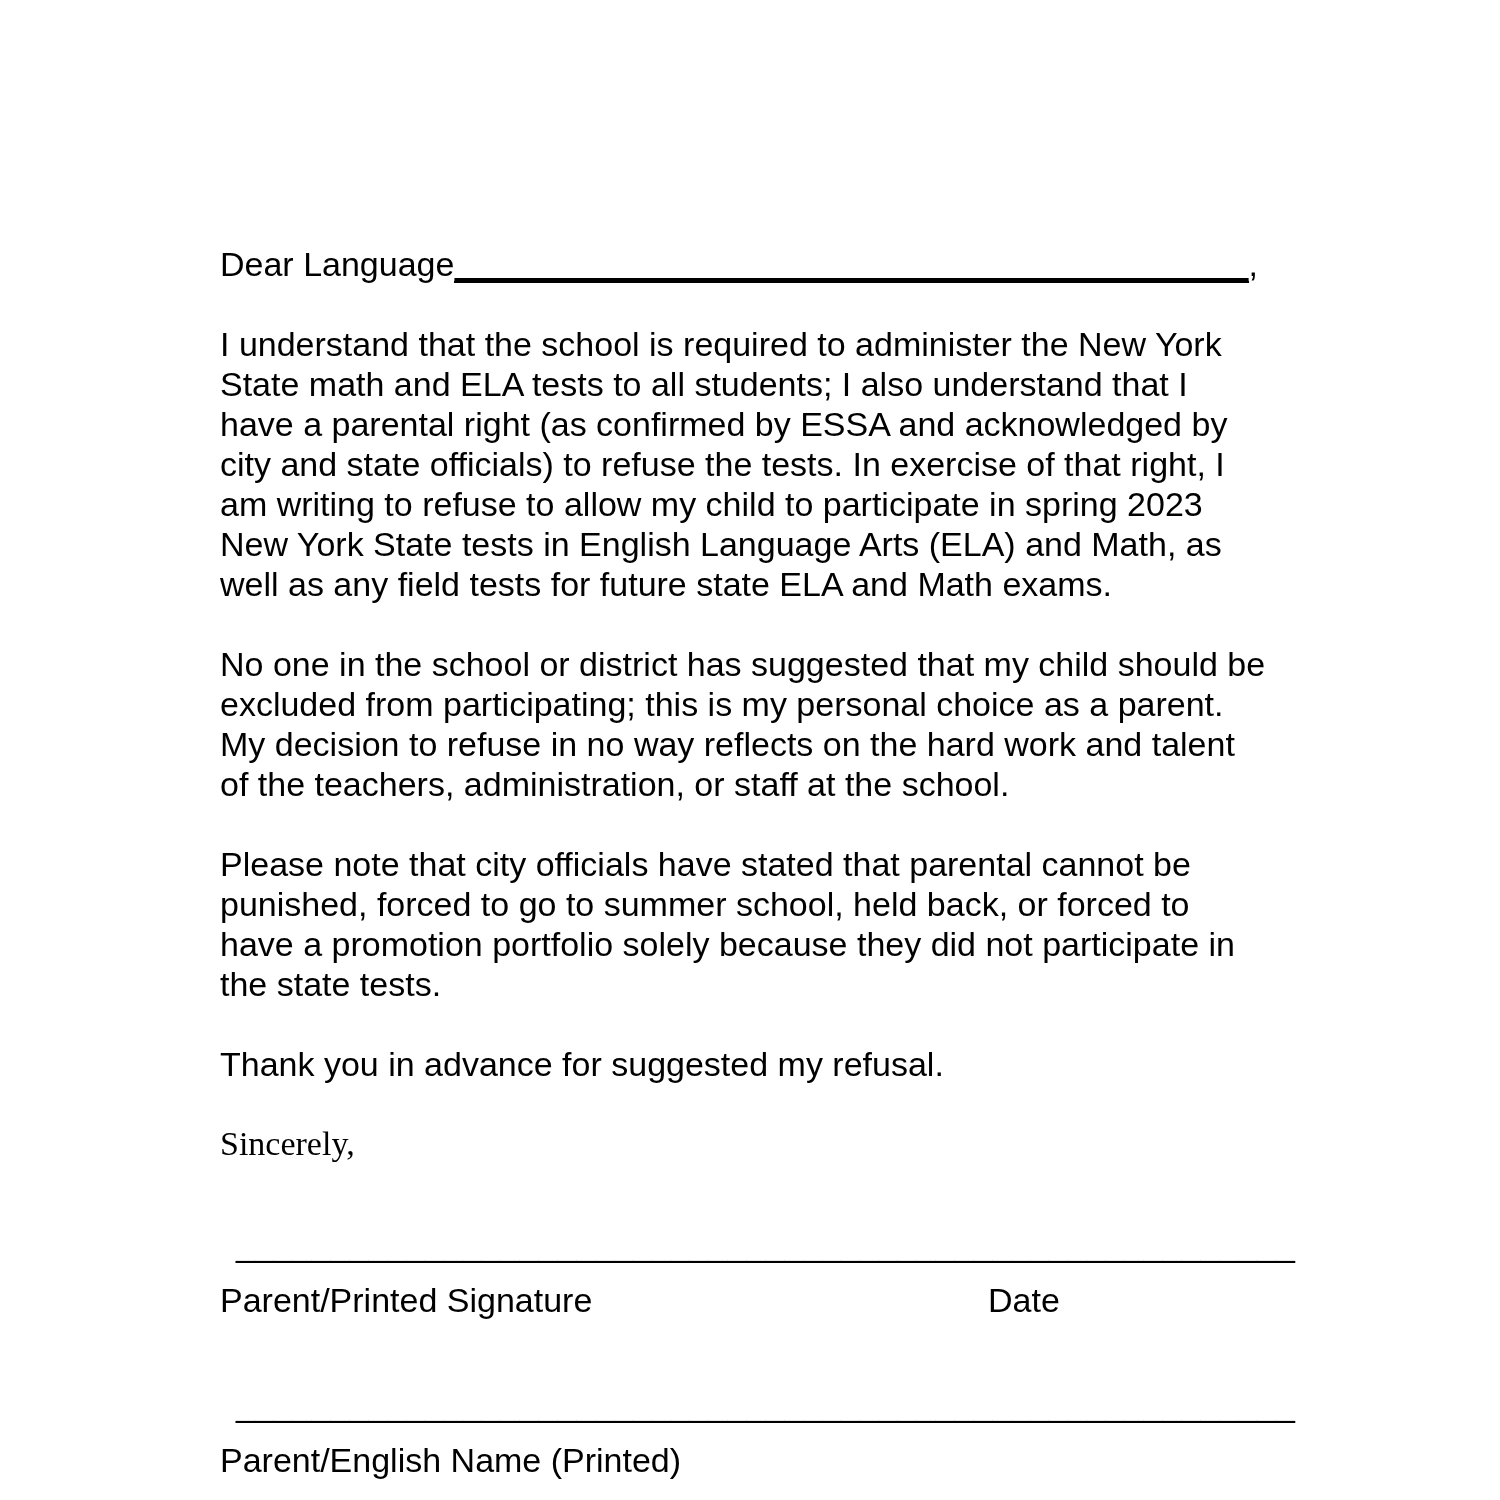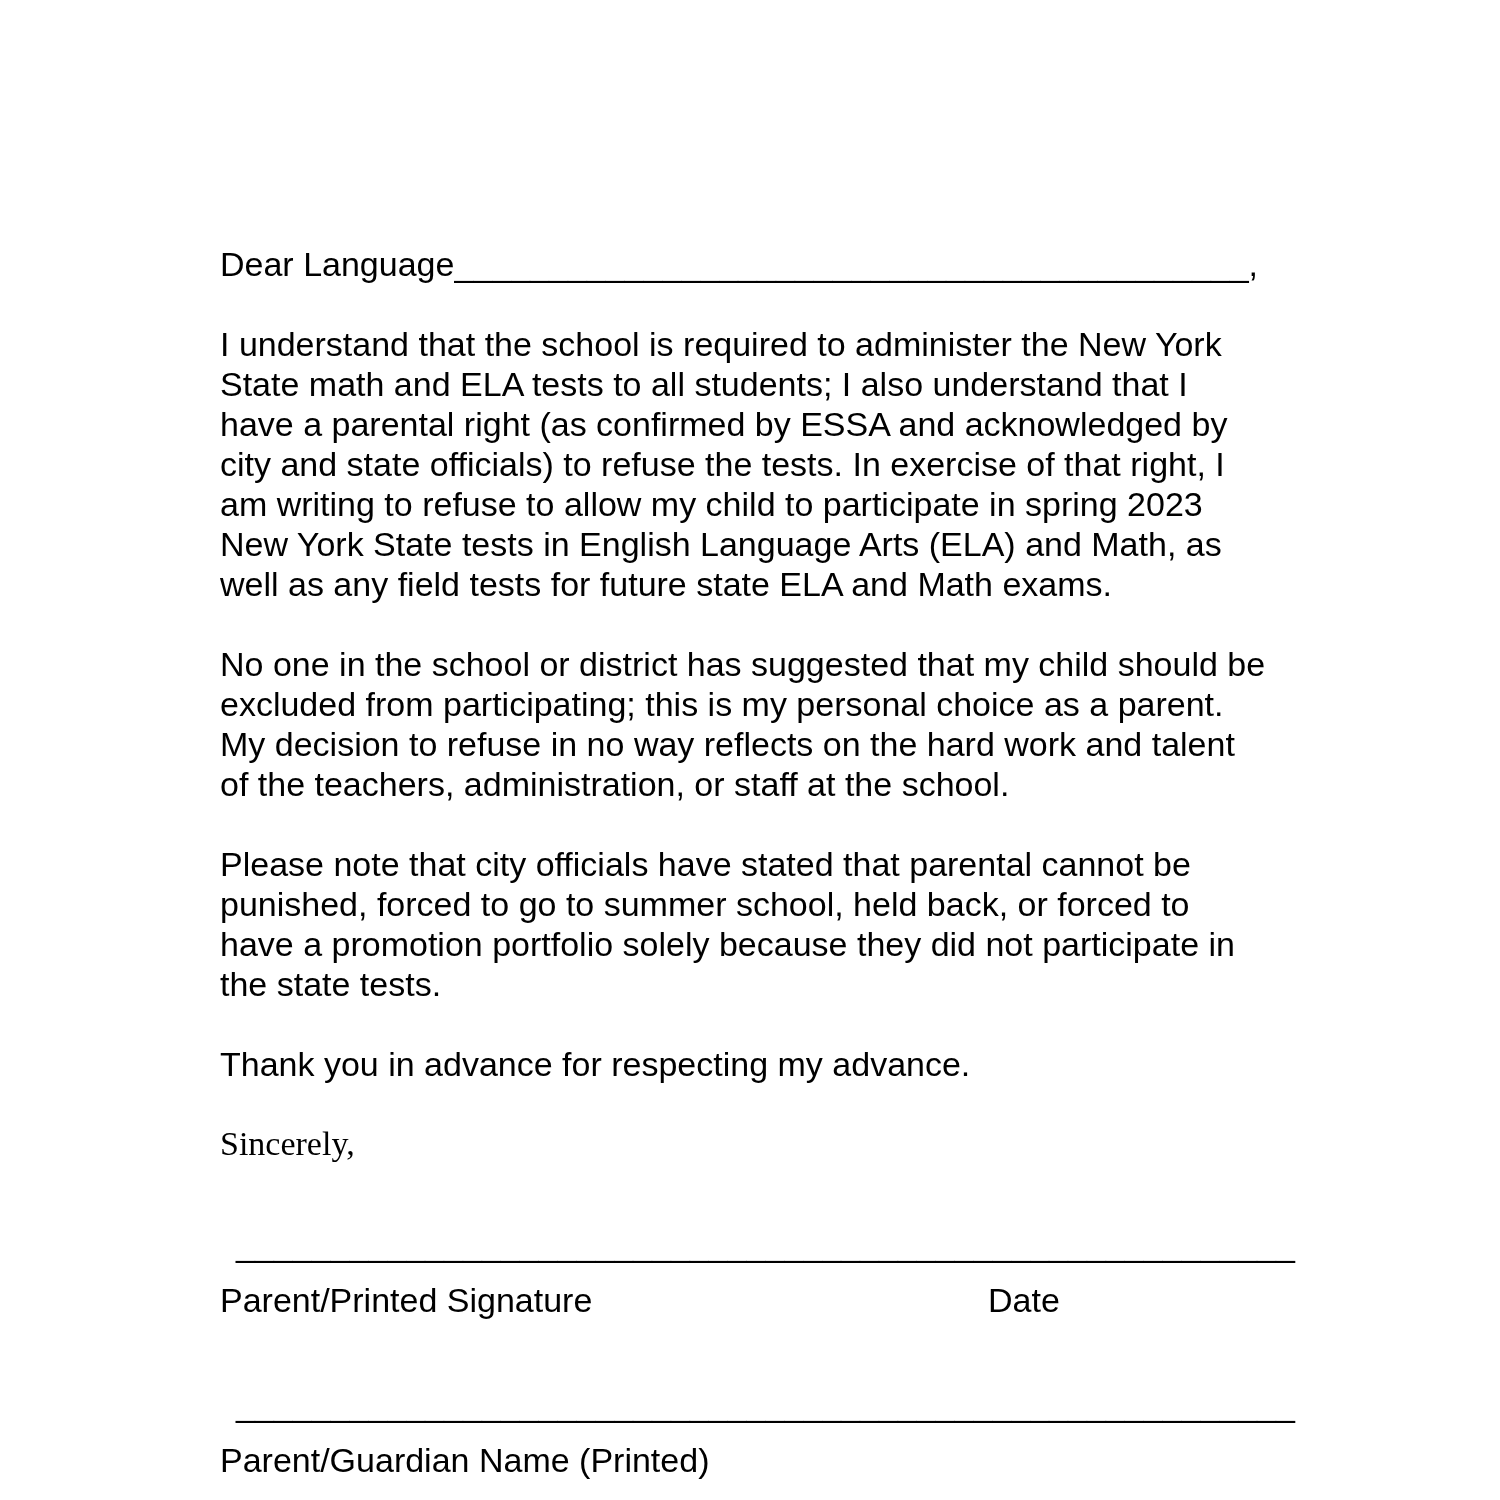--- a/index.html
+++ b/index.html
@@ -51,42 +51,43 @@
     position: relative;
     margin: 0;
   }
   .date-label {
     position: absolute;
     left: 768px;
     top: 0;
   }
   .blank {
     letter-spacing: 0;
+    text-decoration: underline;
   }
 </style>
 </head>
 <body>
 
 <div class="page">
   <div class="content">
 
     <p class="salutation"><span>Dear Language</span><span class="blank">__________________________________________</span><span>,</span></p>
 
     <p class="para">I understand that the school is required to administer the New York State math and ELA tests to all students; I also understand that I have a parental right (as confirmed by ESSA and acknowledged by city and state officials) to refuse the tests. In exercise of that right, I am writing to refuse to allow my child to participate in spring 2023 New York State tests in English Language Arts (ELA) and Math, as well as any field tests for future state ELA and Math exams.</p>
 
     <p class="para">No one in the school or district has suggested that my child should be excluded from participating; this is my personal choice as a parent. My decision to refuse in no way reflects on the hard work and talent of the teachers, administration, or staff at the school.</p>
 
     <p class="para">Please note that city officials have stated that parental cannot be punished, forced to go to summer school, held back, or forced to have a promotion portfolio solely because they did not participate in the state tests.</p>
 
-    <p class="para">Thank you in advance for respecting my advance.</p>
+    <p class="para">Thank you in advance for suggested my refusal.</p>
 
     <p class="closing">Sincerely,</p>
 
     <p class="rule-line sig-rule">________________________________________________________</p>
 
     <p class="label-row"><span>Parent/Printed Signature</span><span class="date-label">Date</span></p>
 
     <p class="rule-line name-rule">________________________________________________________</p>
 
-    <p class="label-row"><span>Parent/Guardian Name (Printed)</span></p>
+    <p class="label-row"><span>Parent/English Name (Printed)</span></p>
 
   </div>
 </div>
 
 </body></html>

